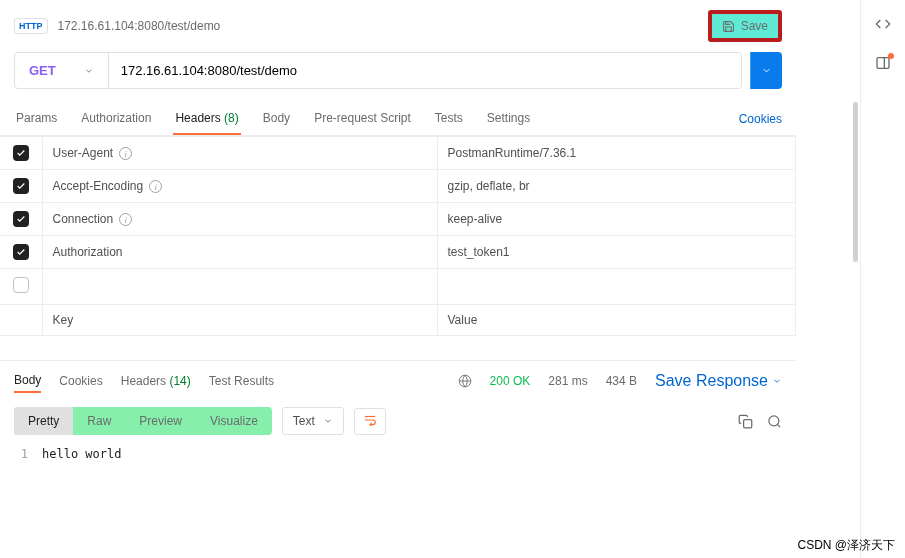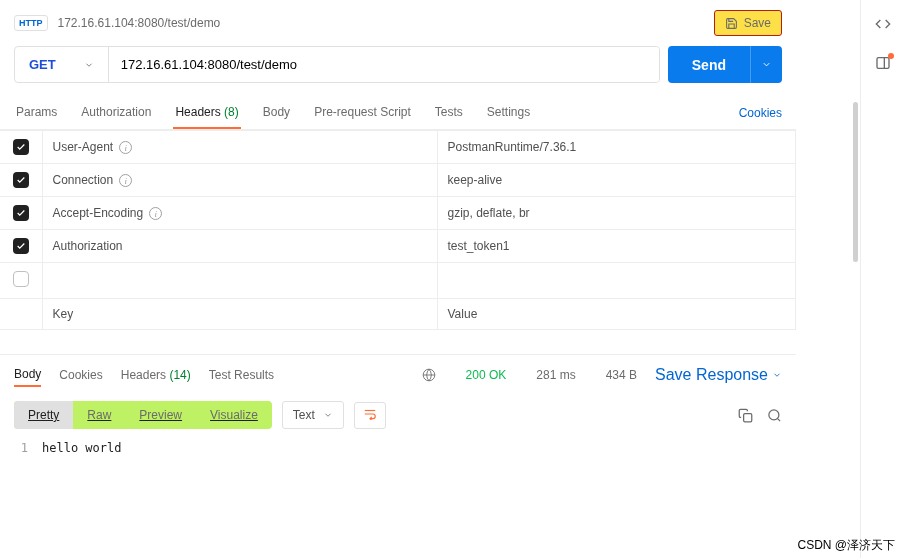--- a/index.html
+++ b/index.html
@@ -5,24 +5,24 @@
     * { box-sizing: border-box; margin: 0; padding: 0; }
     body { font-family: -apple-system, BlinkMacSystemFont, "Segoe UI", sans-serif; font-size: 13px; color: #212121; background: #fff; width: 905px; height: 558px; overflow: hidden; position: relative; }
     .main { width: 796px; float: left; }
     .rightbar { width: 45px; float: right; height: 558px; border-left: 1px solid #ededed; background: #fff; display: flex; flex-direction: column; align-items: center; padding-top: 16px; gap: 20px; }
     .rightbar svg { width: 16px; height: 16px; }
     .rightbar .sidebar-item { position: relative; cursor: pointer; }
     .dot { position: absolute; top: -2px; right: -3px; width: 6px; height: 6px; border-radius: 50%; background: #ff6c37; }
     .topbar { display: flex; align-items: center; padding: 10px 14px; gap: 10px; }
     .http-badge { border: 1px solid #e0e0e0; border-radius: 3px; padding: 2px 4px; font-size: 9px; font-weight: 600; color: #0265d2; background: #fff; }
     .breadcrumb { font-size: 12px; color: #6b6b6b; flex: 1; }
-    .save-btn { display: flex; align-items: center; gap: 6px; border: 1px solid #b91c1c; border-radius: 3px; padding: 5px 10px; cursor: pointer; color: #6b6b6b; font-size: 12px; background: #fde047; }
+    .save-btn { display: flex; align-items: center; gap: 6px; border: 4px solid #b91c1c; border-radius: 3px; padding: 5px 10px; cursor: pointer; color: #6b6b6b; font-size: 12px; background: #5eead4; }
     .reqrow { display: flex; gap: 8px; padding: 0 14px 14px; }
     .method-url { flex: 1; display: flex; border: 1px solid #e0e0e0; border-radius: 4px; overflow: hidden; }
-    .method { padding: 10px 14px; font-weight: 600; color: #1d4ed8; display:flex; align-items:center; gap: 28px; cursor:pointer; border-right:1px solid #e0e0e0; }
+    .method { padding: 10px 14px; font-weight: 600; color: #8b5cf6; display:flex; align-items:center; gap: 28px; cursor:pointer; border-right:1px solid #e0e0e0; }
     .urlinput { flex: 1; border: none; padding: 10px 12px; font-size: 13px; outline: none; }
     .send-btn { background: #097bed; color: #fff; border: none; border-radius: 4px 0 0 4px; padding: 0 24px; font-weight: 600; font-size: 14px; cursor: pointer; }
     .send-wrap { display: flex; }
     .send-drop { background: #097bed; color: #fff; border: none; border-left: 1px solid rgba(255,255,255,.25); border-radius: 0 4px 4px 0; padding: 0 10px; cursor: pointer; display: flex; align-items: center; }
     .reqtabs { display: flex; align-items: center; padding: 0 14px; border-bottom: 1px solid #ededed; gap: 20px; }
     .reqtab { padding: 8px 2px; color: #6b6b6b; cursor: pointer; font-size: 12px; border-bottom: 2px solid transparent; }
     .reqtab.active { color: #212121; border-bottom-color: #ff6c37; }
     .reqtab .count { color: #007f31; }
     .reqtabs .spacer { flex: 1; }
     .cookies-link { color: #0265d2; font-size: 12px; cursor: pointer; padding: 8px 0; }
@@ -35,26 +35,26 @@
     .chk.off { background: #fff; border: 1px solid #c0c0c0; }
     .chk svg { width: 10px; height: 10px; }
     .info-ic { display: inline-flex; width: 13px; height: 13px; border: 1px solid #a0a0a0; border-radius: 50%; margin-left: 6px; align-items: center; justify-content: center; font-size: 9px; color: #a0a0a0; font-style: italic; font-family: Georgia, serif; }
     .ph { color: #a0a0a0; }
     .scroll-ind { position: absolute; right: 47px; top: 102px; width: 5px; height: 160px; background: #d0d0d0; border-radius: 3px; }
     .resprow { display: flex; align-items: center; padding: 8px 14px; gap: 18px; border-top: 1px solid #ededed; margin-top: 24px; }
     .resptab { color: #6b6b6b; font-size: 12px; cursor: pointer; padding: 4px 0; }
     .resptab.active { color: #212121; border-bottom: 2px solid #ff6c37; }
     .resptab .count { color: #007f31; }
     .resprow .spacer { flex: 1; }
-    .status-grp { display: flex; align-items: center; gap: 30px; font-size: 12px; }
+    .status-grp { display: flex; align-items: center; gap: 18px; font-size: 12px; }
     .green { color: #0cbb52; }
     .muted { color: #6b6b6b; }
     .saveresp { color: #0265d2; font-size: 16px; cursor: pointer; display:flex; align-items:center; gap:4px; }
     .respbar { display: flex; align-items: center; padding: 6px 14px; gap: 10px; }
-    .seg { display: flex; background: #bef264; border-radius: 4px; overflow: hidden; text-decoration: underline; }
+    .seg { display: flex; background: #86efac; border-radius: 4px; overflow: hidden; }
     .seg button { border: none; background: transparent; padding: 7px 14px; font-size: 12px; color: #6b6b6b; cursor: pointer; }
     .seg button.active { background: #e0e0e0; color: #212121; }
     .drop { border: 1px solid #e0e0e0; border-radius: 3px; padding: 6px 10px; font-size: 12px; color: #505050; display:flex; align-items:center; gap:8px; cursor:pointer; }
     .wrap-ic { border: 1px solid #e0e0e0; border-radius: 3px; padding: 5px 8px; cursor:pointer; color:#ff6c37; }
     .respbar .spacer2 { flex: 1; }
     .ricons { display: flex; gap: 14px; color: #6b6b6b; }
     .ricons svg { cursor: pointer; }
     .respbody { display: flex; padding: 6px 14px; font-family: Consolas, Menlo, monospace; font-size: 12px; }
     .lineno { width: 28px; text-align: right; color: #a0a0a0; padding-right: 14px; }
     .linetext { color: #212121; }
@@ -81,21 +81,20 @@
     <div class="method-url">
       <div class="method">
         <span>GET</span>
         <svg width="10" height="10" viewBox="0 0 24 24" fill="none" stroke="#6b6b6b" stroke-width="2">
             <polyline points="6 9 12 15 18 9"></polyline>
           </svg>
       </div>
       <input class="urlinput" value="172.16.61.104:8080/test/demo" style="">
     </div>
     <div class="send-wrap">
-      <button class="send-btn">Send</button>
       <button class="send-drop">
         <svg width="11" height="11" viewBox="0 0 24 24" fill="none" stroke="#fff" stroke-width="2">
             <polyline points="6 9 12 15 18 9"></polyline>
           </svg>
       </button>
     </div>
   </div>
 
   <div class="reqtabs">
     <div class="reqtab">Params</div>
@@ -122,31 +121,31 @@
             </span></td>
           <td class="keycell">User-Agent<span class="info-ic">i</span></td>
           <td>PostmanRuntime/7.36.1</td>
         </tr>
         <tr>
           <td class="cbcell"><span class="chk on">
               <svg viewBox="0 0 24 24" fill="none" stroke="#fff" stroke-width="3">
                 <polyline points="20 6 9 17 4 12"></polyline>
               </svg>
             </span></td>
+          <td class="keycell">Accept-Encoding<span class="info-ic">i</span></td>
+          <td>gzip, deflate, br</td>
+        </tr>
+        <tr>
+          <td class="cbcell"><span class="chk on">
+              <svg viewBox="0 0 24 24" fill="none" stroke="#fff" stroke-width="3">
+                <polyline points="20 6 9 17 4 12"></polyline>
+              </svg>
+            </span></td>
           <td class="keycell">Connection<span class="info-ic">i</span></td>
           <td>keep-alive</td>
-        </tr>
-        <tr>
-          <td class="cbcell"><span class="chk on">
-              <svg viewBox="0 0 24 24" fill="none" stroke="#fff" stroke-width="3">
-                <polyline points="20 6 9 17 4 12"></polyline>
-              </svg>
-            </span></td>
-          <td class="keycell">Accept-Encoding<span class="info-ic">i</span></td>
-          <td>gzip, deflate, br</td>
         </tr>
         <tr>
           <td class="cbcell"><span class="chk on">
               <svg viewBox="0 0 24 24" fill="none" stroke="#fff" stroke-width="3">
                 <polyline points="20 6 9 17 4 12"></polyline>
               </svg>
             </span></td>
           <td class="keycell">Authorization</td>
           <td>test_token1</td>
         </tr>

